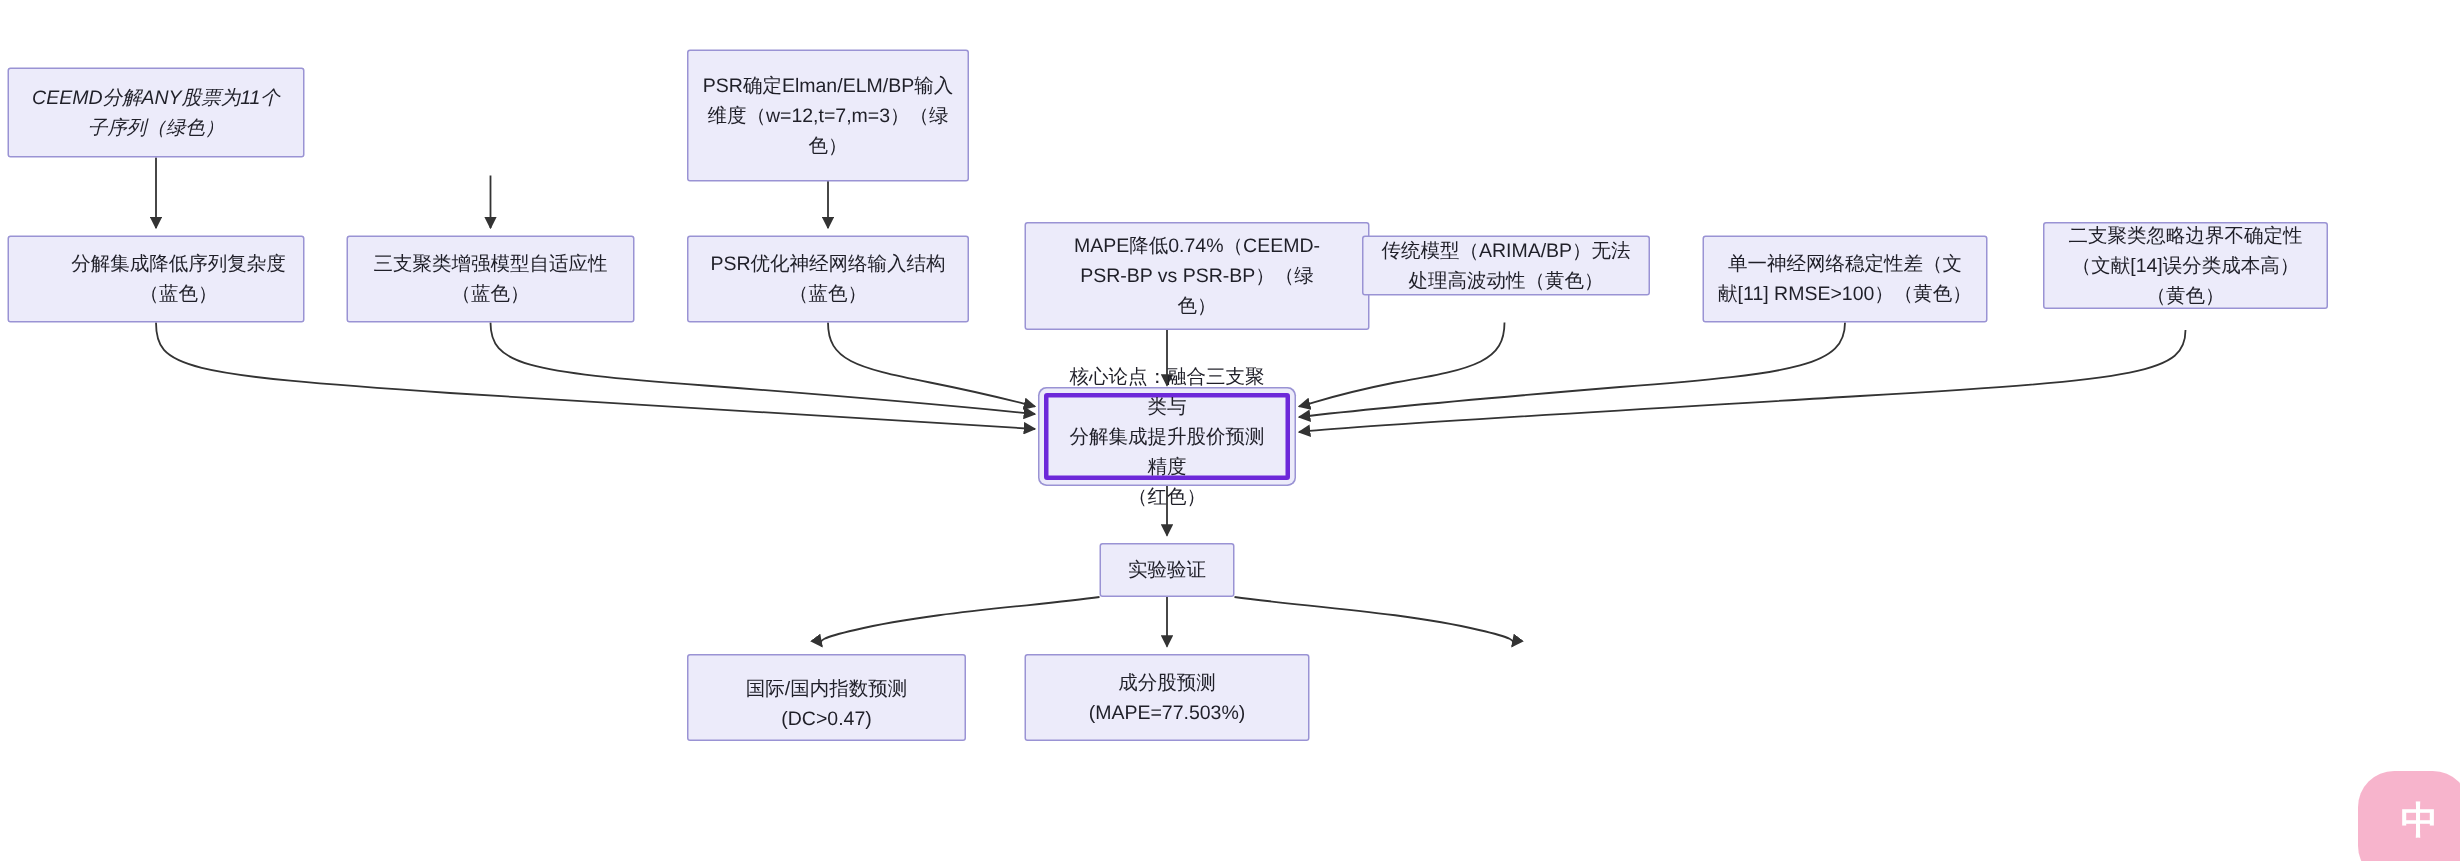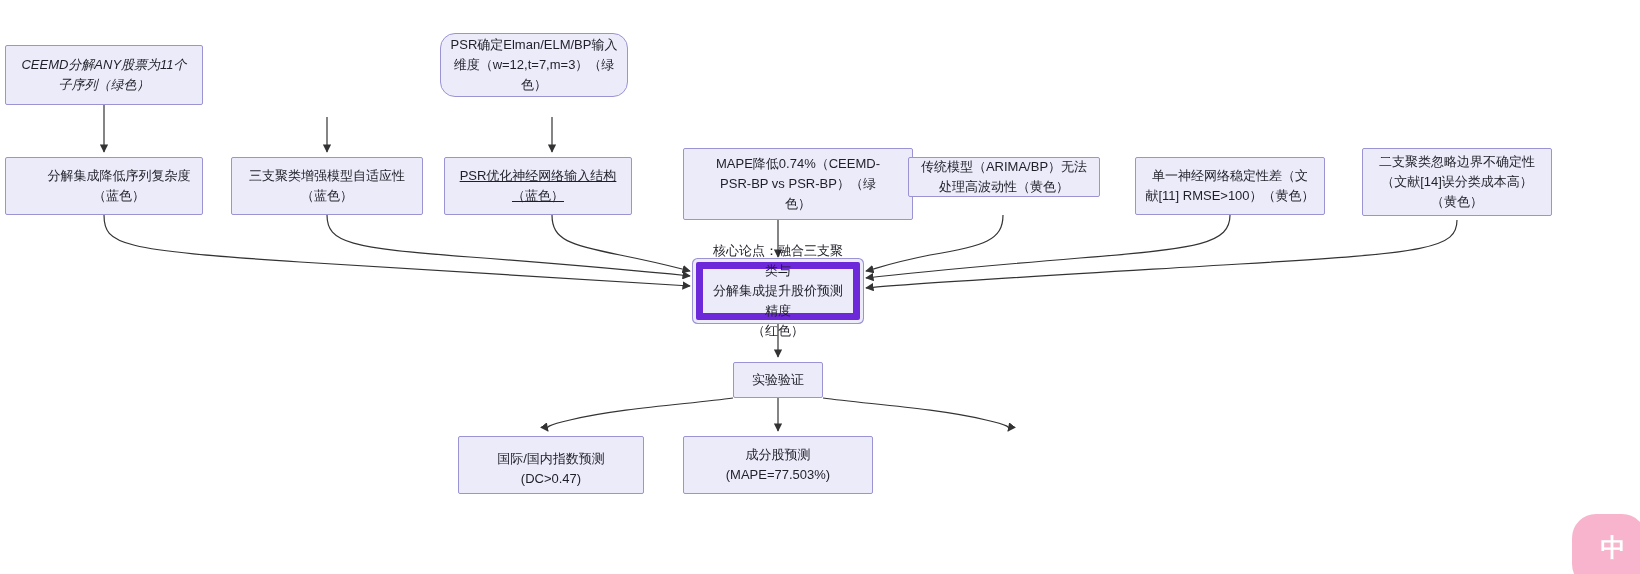--- a/index.html
+++ b/index.html
@@ -36,21 +36,21 @@
     justify-content: center;
     text-align: center;
     color: #1f1f28;
     font-size: 13px;
     line-height: 1.55;
     padding: 4px 8px;
     z-index: 2;
   }
   .node.core {
     background: #ECEBFA;
-    border: 7px solid #6d28d9;
+    border: 3px solid #6d28d9;
     box-shadow: 0 0 0 3px #ECEBFA, 0 0 0 4px #9A93D4;
   }
   .node .label {
     display: block;
     white-space: pre-line;
   }
   .watermark {
     position: absolute;
     right: -6px;
     bottom: -14px;
@@ -107,58 +107,58 @@
       <path d="M 823 398 C 866 404 936 408 986 420 C 1008 425 1011 427 1008 431"></path>
     </g>
   </svg>
 
   <div class="node" style="left:5px; top:45px; width:198px; height:60px;font-style:italic;">
     <span class="label">CEEMD分解ANY股票为11个
 子序列（绿色）</span>
   </div>
 
 
-  <div class="node" style="left:440px; top:33px; width:188px; height:64px;border-radius:15px;">
+  <div class="node" style="left:458px; top:33px; width:188px; height:88px;">
     <span class="label">PSR确定Elman/ELM/BP输入
 维度（w=12,t=7,m=3）（绿
 色）</span>
   </div>
 
   <div class="node" style="left:5px; top:157px; width:198px; height:58px;padding-left:38px;">
     <span class="label">分解集成降低序列复杂度
 （蓝色）</span>
   </div>
 
   <div class="node" style="left:231px; top:157px; width:192px; height:58px;">
     <span class="label">三支聚类增强模型自适应性
 （蓝色）</span>
   </div>
 
-  <div class="node" style="left:444px; top:157px; width:188px; height:58px;text-decoration:underline;">
+  <div class="node" style="left:458px; top:157px; width:188px; height:58px;">
     <span class="label">PSR优化神经网络输入结构
 （蓝色）</span>
   </div>
 
   <div class="node" style="left:683px; top:148px; width:230px; height:72px;">
     <span class="label">MAPE降低0.74%（CEEMD-
 PSR-BP vs PSR-BP）（绿
 色）</span>
   </div>
 
   <div class="node" style="left:908px; top:157px; width:192px; height:40px;">
     <span class="label">传统模型（ARIMA/BP）无法
 处理高波动性（黄色）</span>
   </div>
 
   <div class="node" style="left:1135px; top:157px; width:190px; height:58px;">
     <span class="label">单一神经网络稳定性差（文
 献[11] RMSE&gt;100）（黄色）</span>
   </div>
 
-  <div class="node" style="left:1362px; top:148px; width:190px; height:68px;">
+  <div class="node" style="left:1362px; top:148px; width:190px; height:58px;">
     <span class="label">二支聚类忽略边界不确定性
 （文献[14]误分类成本高）
 （黄色）</span>
   </div>
 
   <div class="node core" style="left:696px; top:262px; width:164px; height:58px;">
     <span class="label">核心论点：融合三支聚类与
 分解集成提升股价预测精度
 （红色）</span>
   </div>

